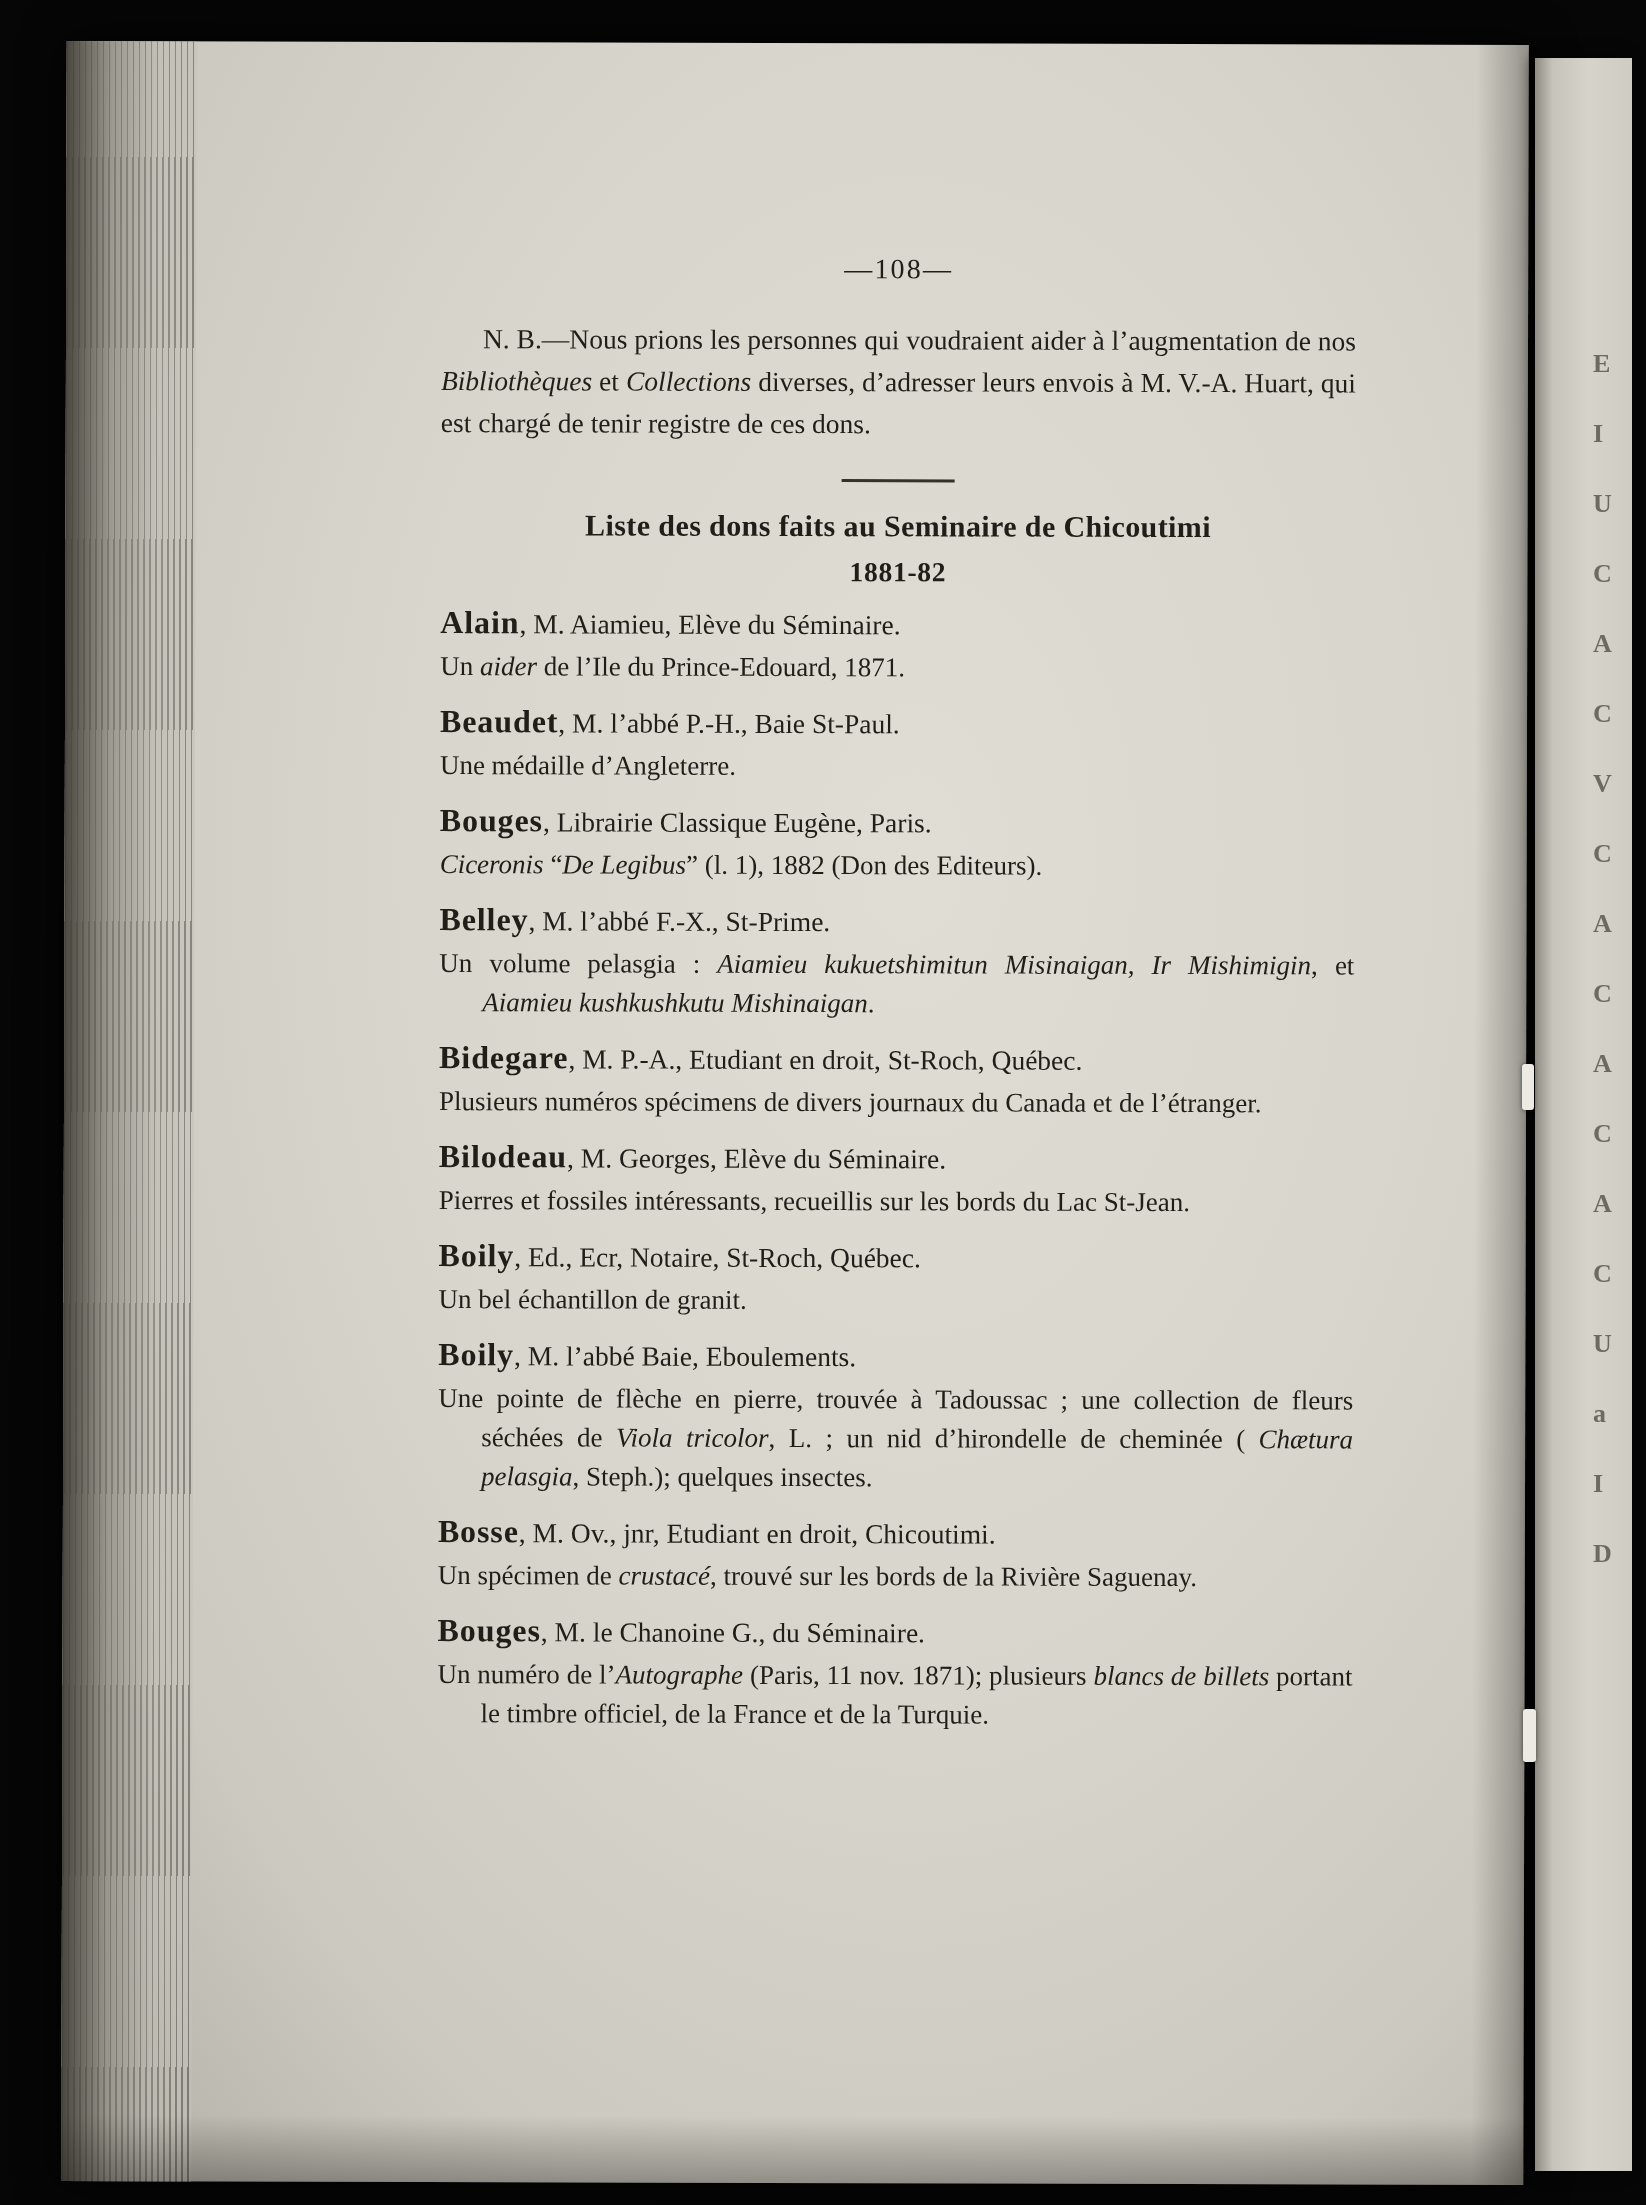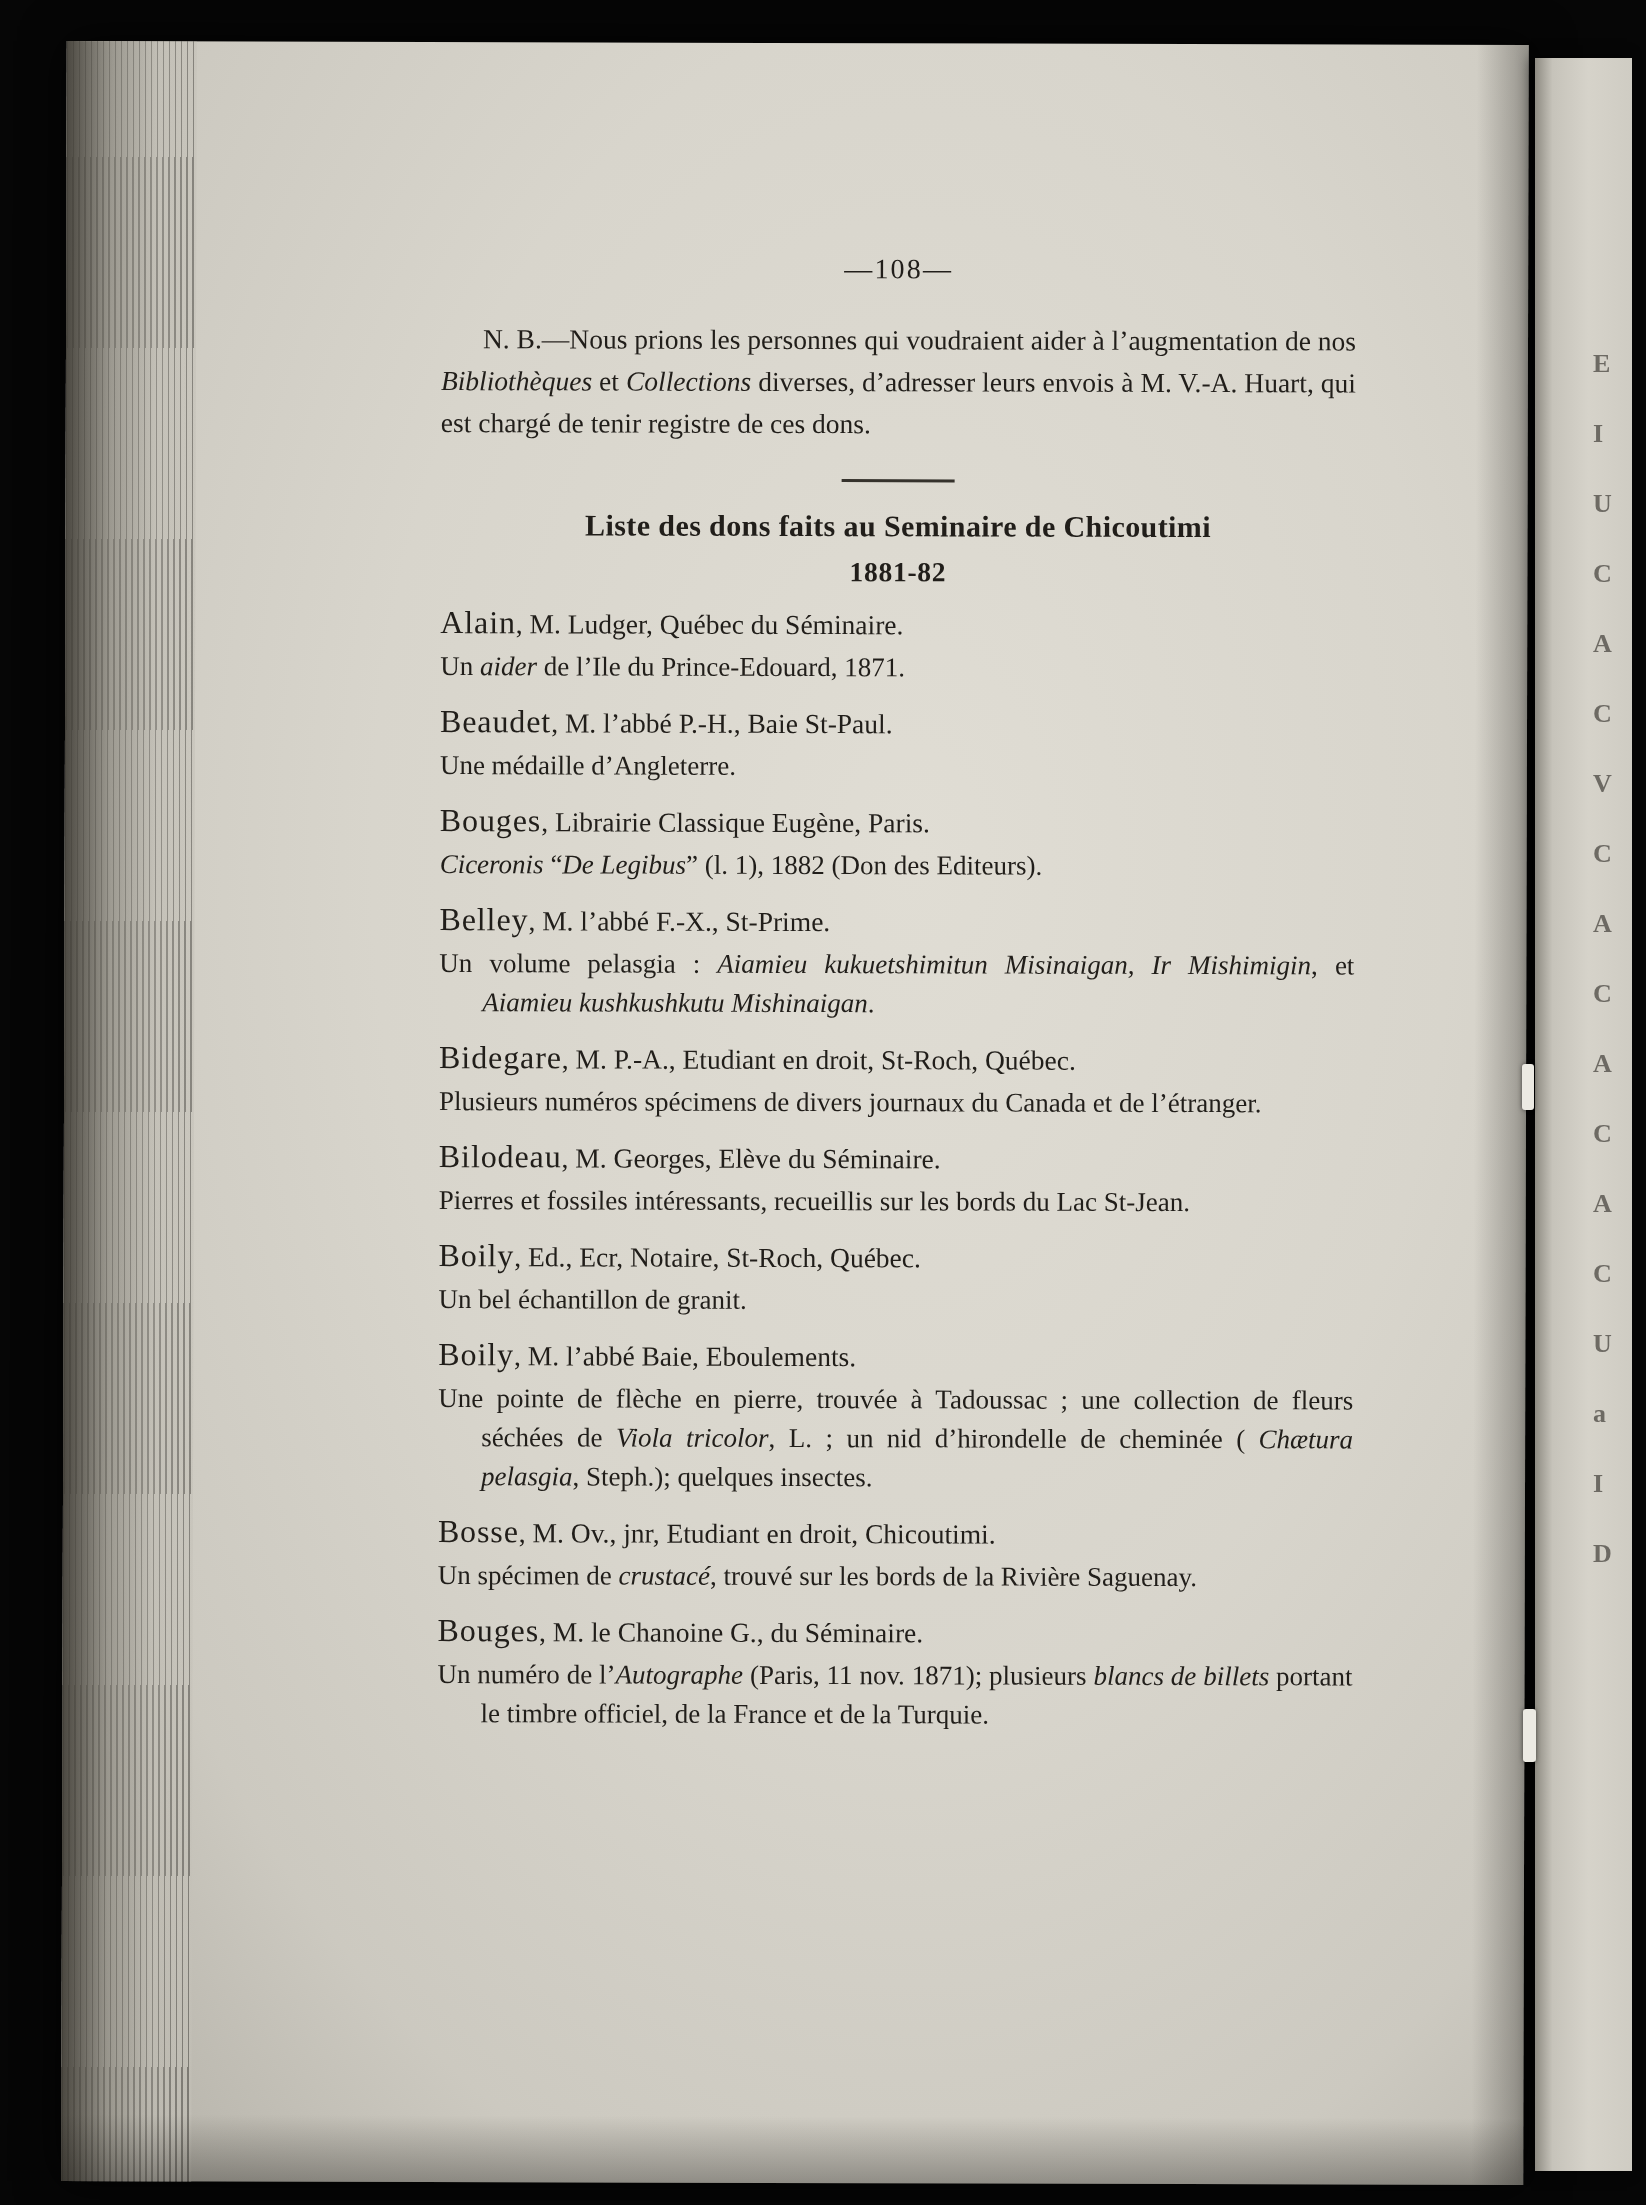--- a/index.html
+++ b/index.html
@@ -91,21 +91,21 @@
     font-size: 27.5px;
     margin: 13.4px 0 10.4px 0;
     letter-spacing: 0.7px;
   }
   .entry-header {
     font-size: 27.5px;
     line-height: 40px;
     margin: 15px 0 0 0;
   }
   .entry-header .seg-bold {
-    font-weight: 400;
+    font-weight: 700;
     font-size: 32px;
     letter-spacing: 0.9px;
   }
   .entry-body {
     font-size: 27px;
     line-height: 39px;
     margin: 3px 0 0 0;
     text-align: justify;
     padding-left: 43px;
     text-indent: -43px;
@@ -154,21 +154,21 @@
     <p class="page-number">—108—</p>
 
     <p class="note"><span>N. B.—Nous prions les personnes qui voudraient aider à l’augmentation de nos </span><span class="seg-italic">Bibliothèques</span><span> et </span><span class="seg-italic">Collections</span><span> diverses, d’adresser leurs envois à M. V.-A. Huart, qui est chargé de tenir registre de ces dons.</span></p>
 
     <div class="rule"></div>
 
     <h1 class="section-title">Liste des dons faits au Seminaire de Chicoutimi</h1>
     <h2 class="section-subtitle">1881-82</h2>
 
     <article class="entry">
-      <p class="entry-header"><span class="seg-bold">Alain</span><span>, M. Ludger, Québec du Séminaire.</span></p>
+      <p class="entry-header"><span class="seg-bold">Alain</span><span>, M. Aiamieu, Elève du Séminaire.</span></p>
       <p class="entry-body"><span>Un </span><span class="seg-italic">aider</span><span> de l’Ile du Prince-Edouard, 1871.</span></p>
     </article>
 
     <article class="entry">
       <p class="entry-header"><span class="seg-bold">Beaudet</span><span>, M. l’abbé P.-H., Baie St-Paul.</span></p>
       <p class="entry-body"><span>Une médaille d’Angleterre.</span></p>
     </article>
 
     <article class="entry">
       <p class="entry-header"><span class="seg-bold">Bouges</span><span>, Librairie Classique Eugène, Paris.</span></p>

